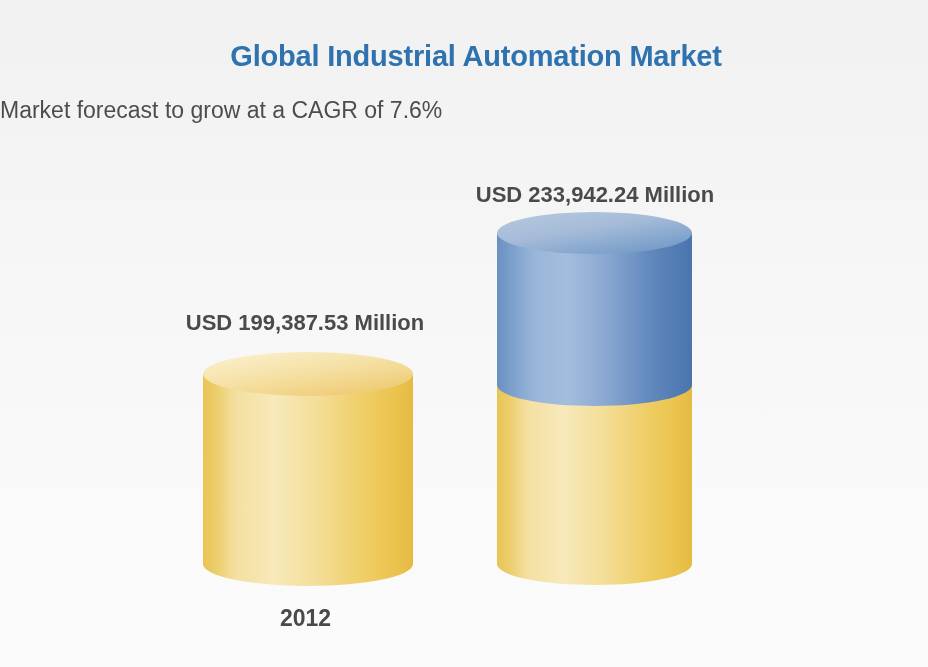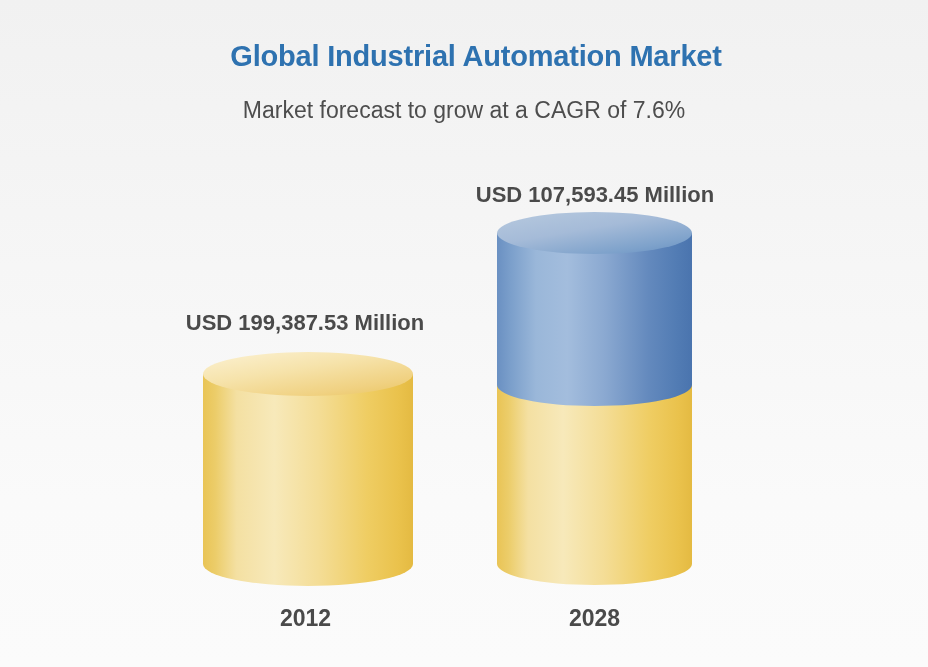--- a/index.html
+++ b/index.html
@@ -30,21 +30,20 @@
     font-weight: bold;
     color: #2e72b0;
     letter-spacing: -0.2px;
     white-space: nowrap;
   }
   .chart-subtitle {
     position: absolute;
     left: 0;
     top: 97px;
     width: 928px;
-    text-align: center;
     font-size: 23px;
     font-weight: normal;
     color: #4d4d4d;
     white-space: nowrap;
   }
 
   
   .value-label {
     position: absolute;
     font-size: 22px;
@@ -163,17 +162,16 @@
       </defs>
 
       <path d="M10,163 L10,342 A97.5,21 0 0 0 205,342 L205,163 Z" fill="url(#yBody2028)"></path>
 
       <path d="M10,11 L10,163 A97.5,21 0 0 0 205,163 L205,11 Z" fill="url(#bBody2028)"></path>
 
       <ellipse cx="107.5" cy="11" rx="97.5" ry="21" fill="url(#bTop2028)"></ellipse>
     </svg>
   </div>
 
-  <div class="value-label value-label-2028">USD 107,593.45 Million</div>
+  <div class="value-label value-label-2028">USD 233,942.24 Million</div>
 
-  <div class="cat-label cat-label-2028">2028</div>
 
 </div>
 
 </body></html>

